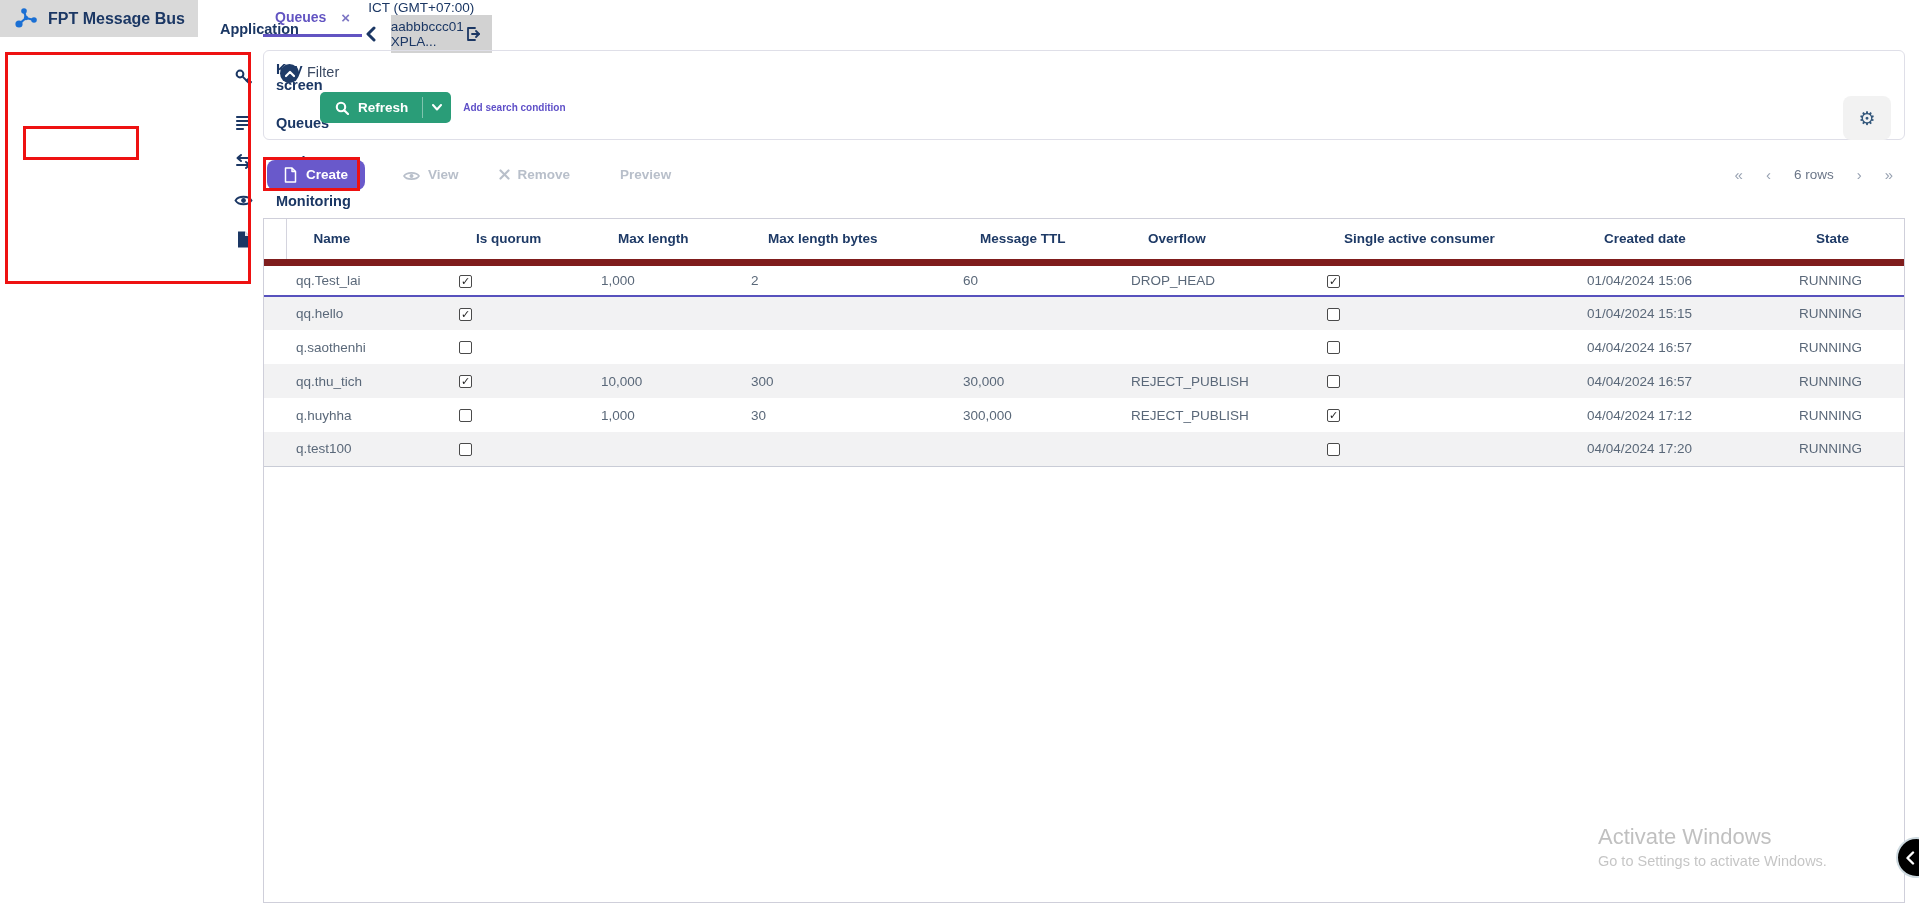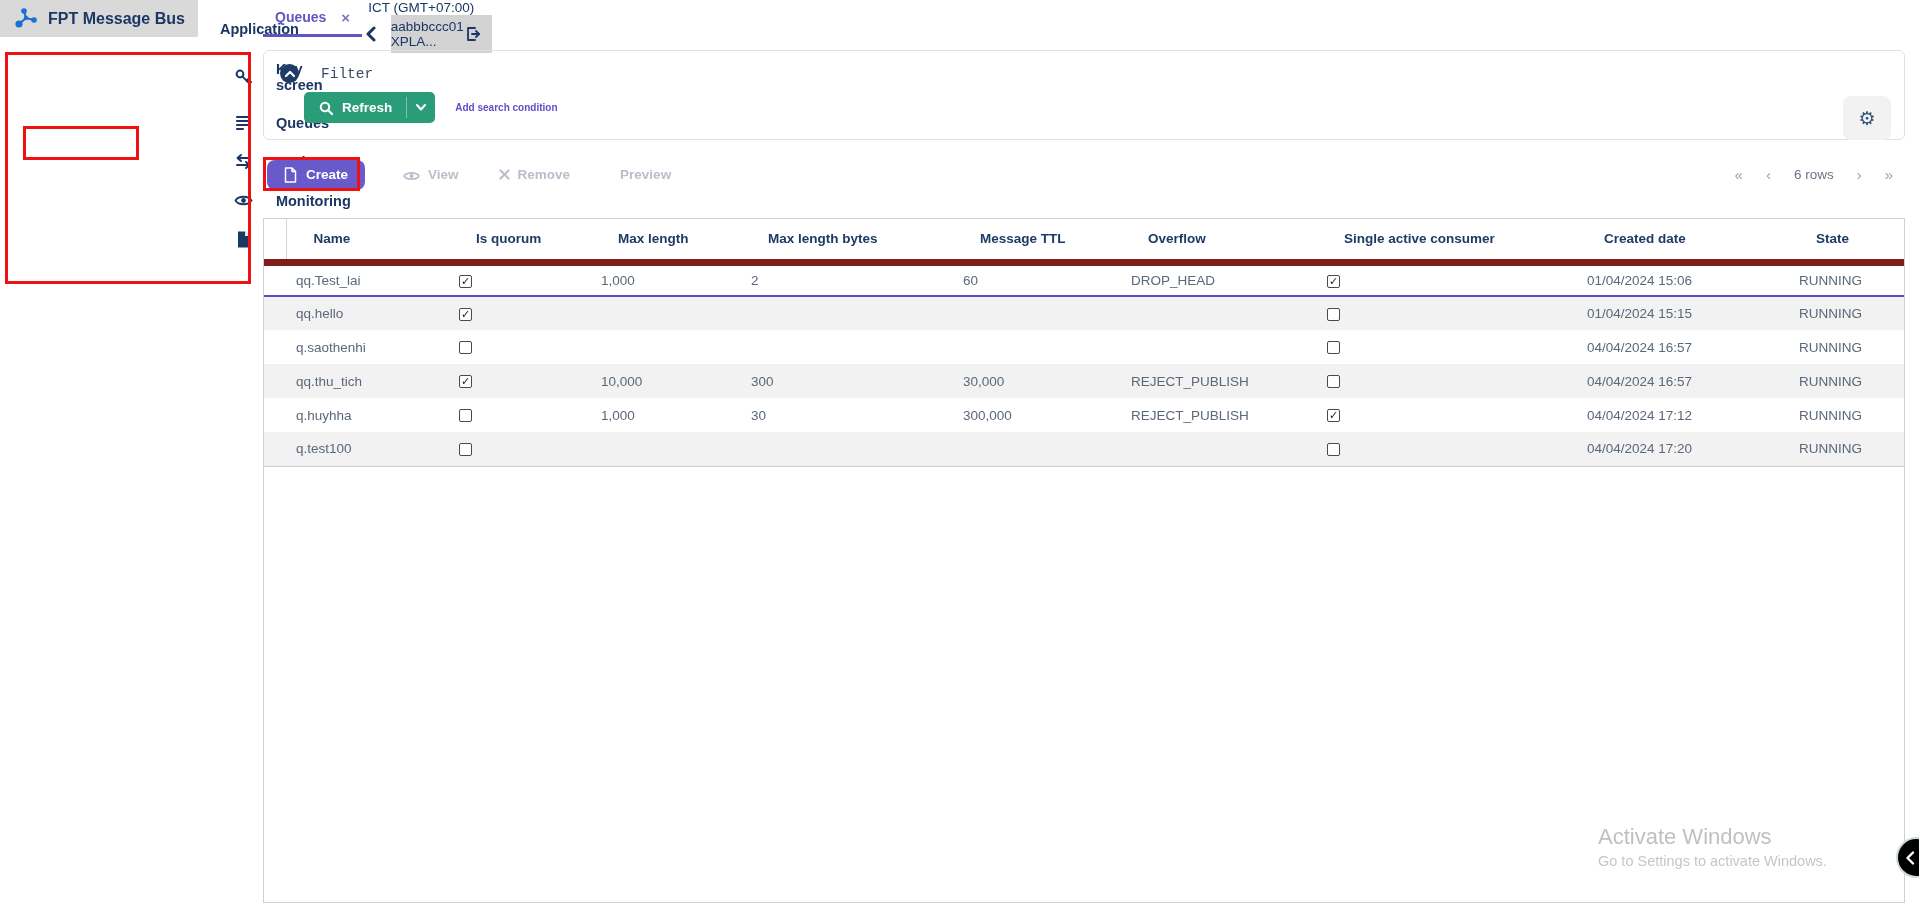--- a/index.html
+++ b/index.html
@@ -33,25 +33,25 @@
   
   .main { flex:1; display:flex; flex-direction:column; min-width:0; }
   .tabbar { height:37px; display:flex; align-items:stretch; padding-left:13px; }
   .tab { display:flex; align-items:center; gap:15px; padding:0 12px; font-size:14px; font-weight:600;
          color:#6254c2; border-bottom:3px solid #6254c2; cursor:pointer; }
   .tab-close { color:#7d76c4; font-size:15px; font-weight:bold; cursor:pointer; line-height:1; }
 
   .content { padding:13px 14px 0 13px; position:relative; flex:1; }
 
   .filter-panel { height:90px; border:1px solid #dfdfe8; border-radius:6px; padding:13px 16px; position:relative; }
-  .filter-head { display:flex; align-items:center; gap:22px;font-family:Liberation Mono, monospace; }
+  .filter-head { display:flex; align-items:flex-start; gap:8px; }
   .collapse-circle { width:19px; height:19px; border-radius:50%; background:#1f3c68; display:inline-flex;
                      align-items:center; justify-content:center; cursor:pointer; }
   .filter-title { font-size:14.5px; color:#3b4a63; }
-  .filter-row2 { margin-top:9px; margin-left:24px; display:flex; align-items:center; gap:20px; }
+  .filter-row2 { margin-top:9px; margin-left:40px; display:flex; align-items:center; gap:12px; }
   .refresh-btn { display:inline-flex; align-items:stretch; background:#2a9d78; color:#fff; border:none;
                  border-radius:5px; height:31px; cursor:pointer; font-family:inherit; }
   .refresh-main { display:inline-flex; align-items:center; gap:9px; padding:0 14px 0 15px; font-size:13.5px; font-weight:bold; color:#fff; }
   .refresh-divider { width:1px; background:rgba(255,255,255,.4); margin:5px 0; }
   .refresh-caret { display:inline-flex; align-items:center; justify-content:center; width:28px; color:#fff; }
   .add-condition-link { font-size:10px; font-weight:600; color:#5f50c8; cursor:pointer; }
   .gear-btn { position:absolute; right:13px; top:45px; width:48px; height:44px; background:#f2f2f2;
               border-radius:8px; display:flex; align-items:center; justify-content:center; cursor:pointer; }
   .gear-glyph { font-size:19px; color:#33577b; line-height:1; }
 

